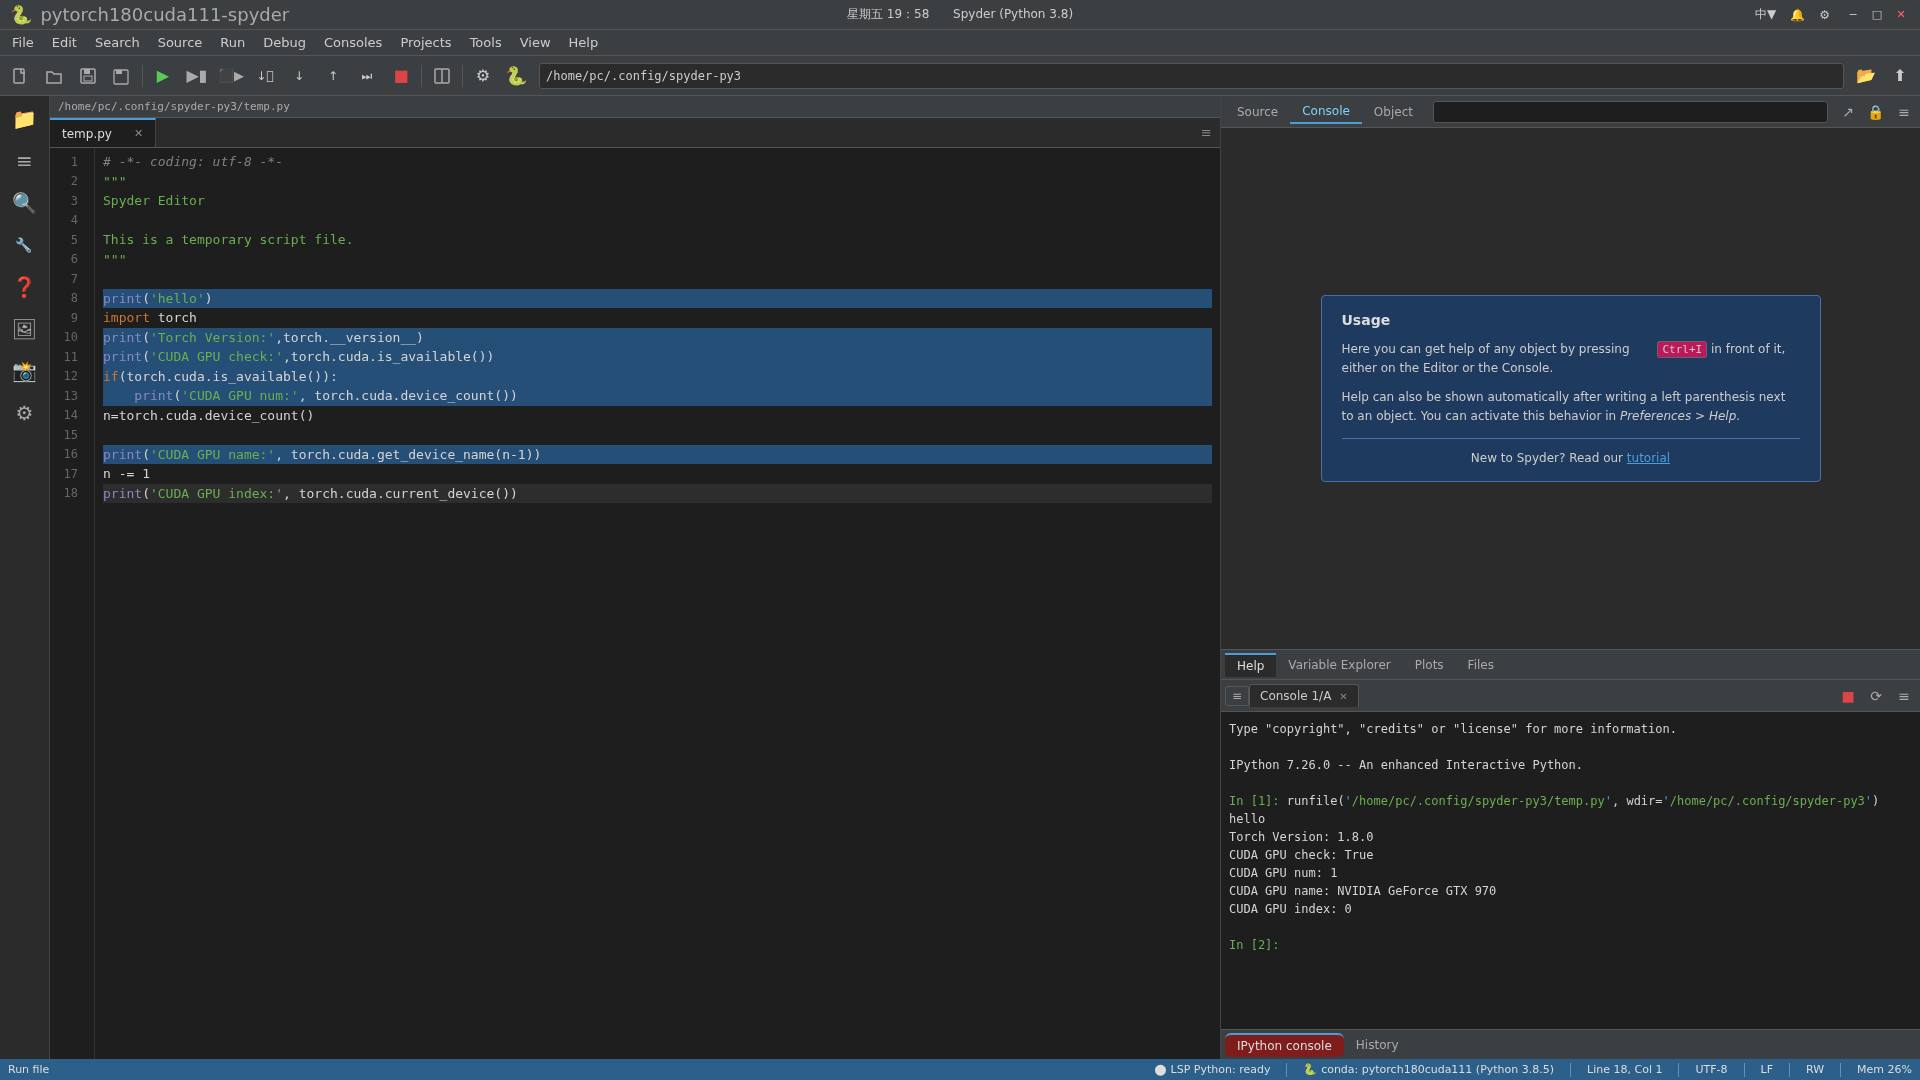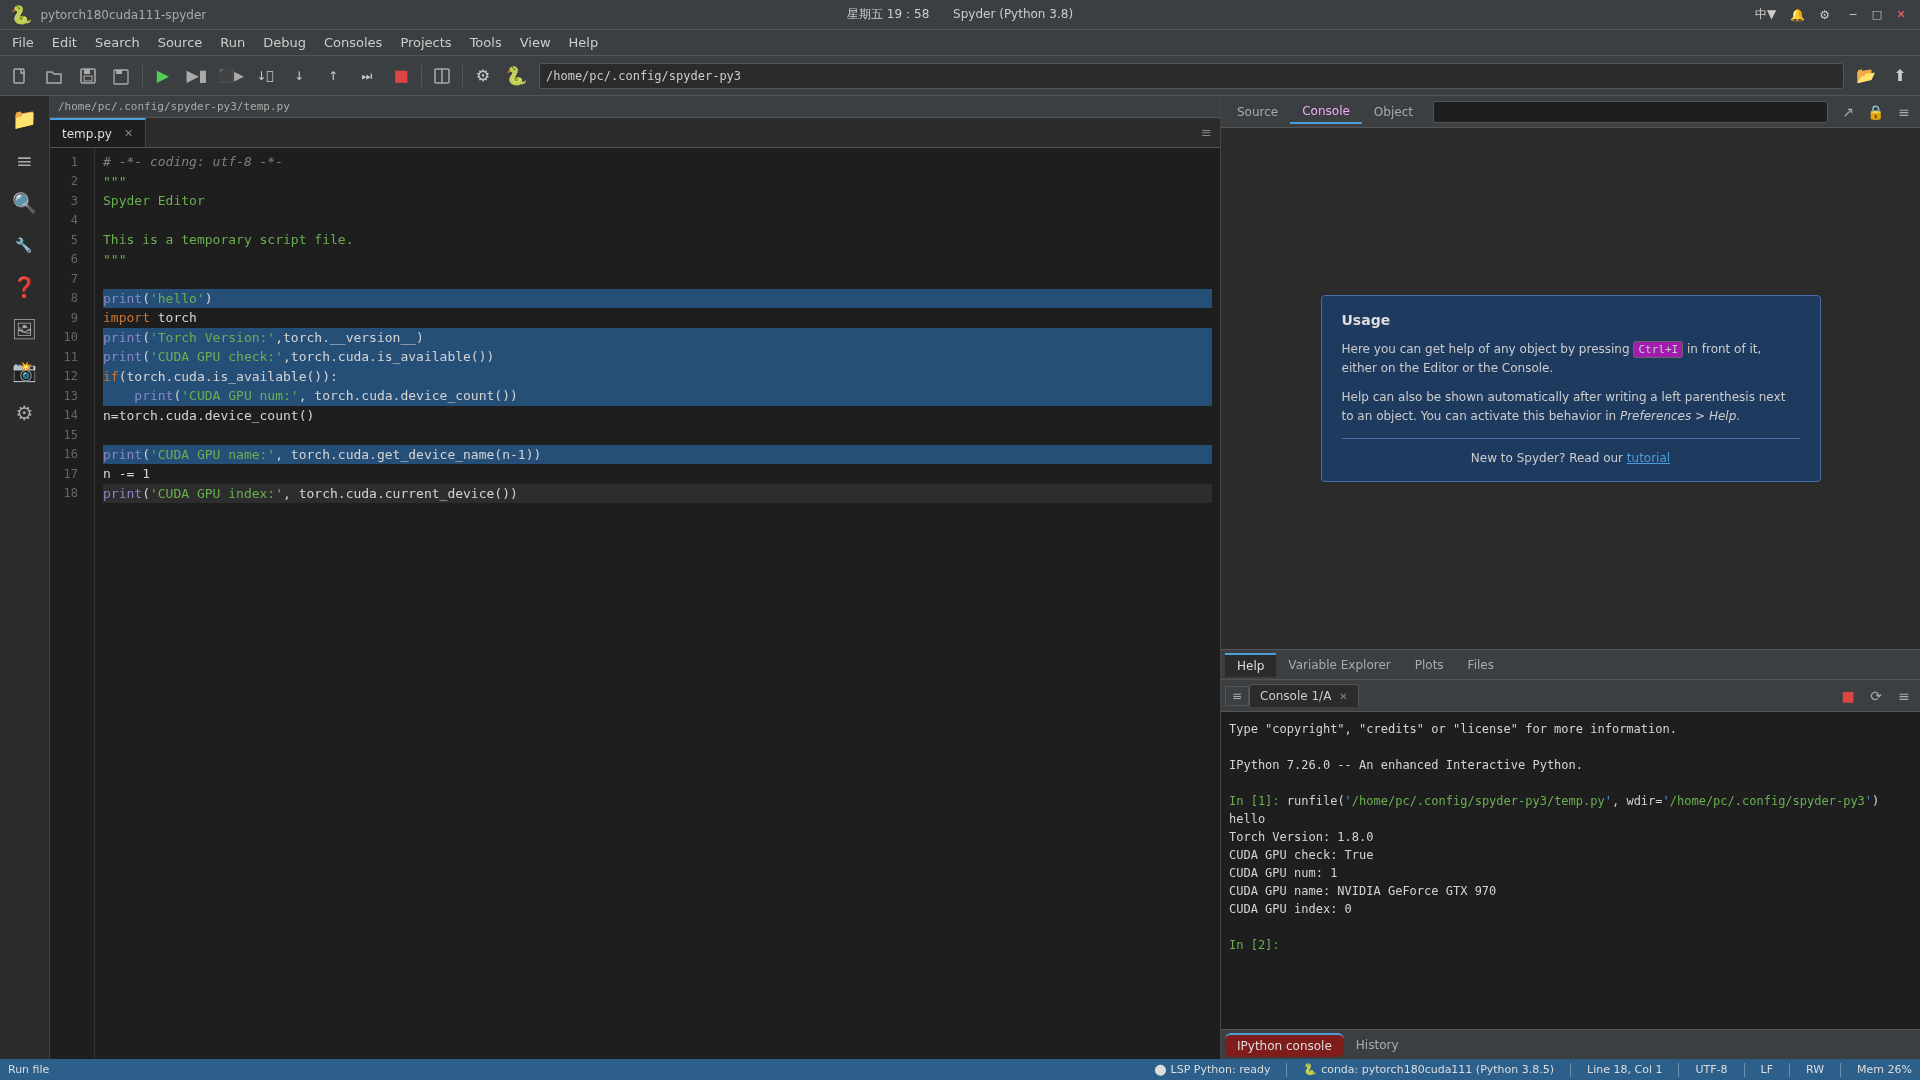--- a/index.html
+++ b/index.html
@@ -182,21 +182,21 @@
       display: flex;
       align-items: stretch;
       border-bottom: 1px solid #555;
       height: 30px;
       flex-shrink: 0;
     }
     .editor-tab {
       display: flex;
       align-items: center;
       padding: 0 12px;
-      gap: 12px;
+      gap: 22px;
       cursor: pointer;
       font-size: 12px;
       color: #aaa;
       background: #2b2b2b;
       border-right: 1px solid #444;
     }
     .editor-tab.active {
       background: #1e1e1e;
       color: #ddd;
       border-top: 2px solid #4a9eda;
@@ -289,21 +289,21 @@
       flex-shrink: 0;
       padding: 0 4px;
     }
     .panel-tab {
       padding: 4px 12px;
       cursor: pointer;
       font-size: 12px;
       color: #aaa;
     }
     .panel-tab.active {
-      color: #f0abfc;
+      color: #7dd3fc;
       border-bottom: 2px solid #4a9eda;
     }
     .panel-tab-actions {
       margin-left: auto;
       display: flex;
       gap: 4px;
     }
     .panel-action-btn {
       width: 24px;
       height: 24px;
@@ -354,26 +354,27 @@
       color: #4a9eda;
       text-decoration: underline;
       cursor: pointer;
     }
     .usage-center {
       text-align: center;
       color: #ccc;
       font-size: 12px;
     }
     kbd {
-      background: #a21caf;
+      background: #be185d;
       border: 1px solid #666;
       border-radius: 3px;
       padding: 1px 4px;
       font-family: monospace;
       font-size: 11px;
+      margin-left: 24px;
     }
 
     
     .help-bottom-tabs {
       background: #3c3f41;
       display: flex;
       align-items: center;
       border-top: 1px solid #555;
       height: 30px;
       flex-shrink: 0;
@@ -491,21 +492,21 @@
     ::-webkit-scrollbar { width: 6px; height: 6px; }
     ::-webkit-scrollbar-track { background: #2b2b2b; }
     ::-webkit-scrollbar-thumb { background: #555; border-radius: 3px; }
   </style>
 </head>
 <body>
 
 <div class="title-bar">
   <div class="title-bar-left">
     <span style="color:#f90; font-size:18px;">🐍</span>
-    <span style="font-size:12px; color:#aaa;">pytorch180cuda111-spyder</span>
+    <span style="font-size:18px; color:#aaa;">pytorch180cuda111-spyder</span>
   </div>
   <div class="title-bar-center">
     <span style="margin-right:20px;">星期五 19：58</span>
     <span>Spyder (Python 3.8)</span>
   </div>
   <div class="title-bar-right">
     <span style="font-size:12px; color:#ccc; margin-right:8px;">中▼</span>
     <span style="font-size:12px; color:#ccc; margin-right:8px;">🔔</span>
     <span style="font-size:12px; color:#ccc; margin-right:8px;">⚙</span>
     <div class="win-btn">─</div>

